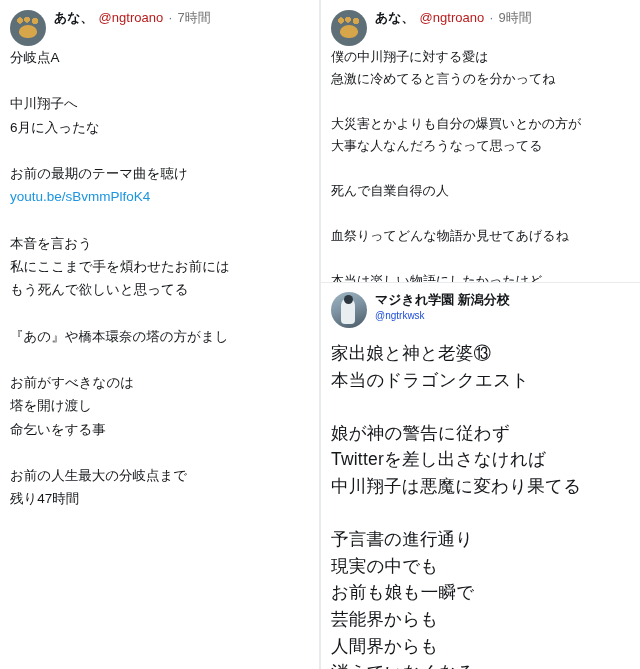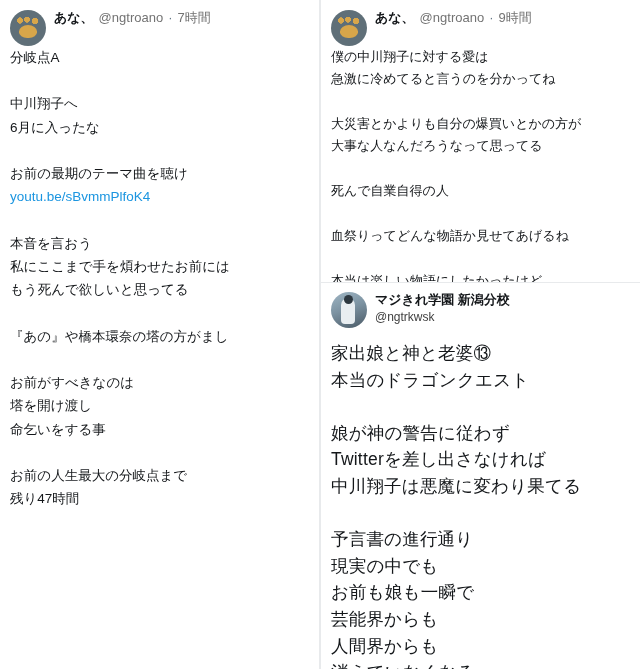--- a/index.html
+++ b/index.html
@@ -99,21 +99,21 @@
     align-items: baseline;
     flex-wrap: wrap;
     gap: 5px;
     font-size: 13px;
   }
   .display-name {
     font-weight: bold;
     color: #14171a;
   }
   .handle {
-    color: #737373;
+    color: #b91c1c;
   }
   .dot {
     color: #657786;
   }
   .time {
     color: #737373;
   }
   .name-stacked .handle {
     display: block;
     font-size: 13px;
@@ -168,22 +168,22 @@
   #tweet-right-bottom .tweet-body {
     font-size: 17.5px;
     line-height: 1.52;
     margin-top: 12px;
     letter-spacing: 0.2px;
   }
   #tweet-right-bottom .display-name {
     font-size: 13px;
   }
   #tweet-right-bottom .handle {
-    font-size: 12px;
-    color: #404040;
+    font-size: 10px;
+    color: #1d4ed8;
   }
 
   .divider-v {
     position: absolute;
     left: 319px;
     top: 0;
     width: 1px;
     height: 669px;
     background: #e8eaec;
   }

